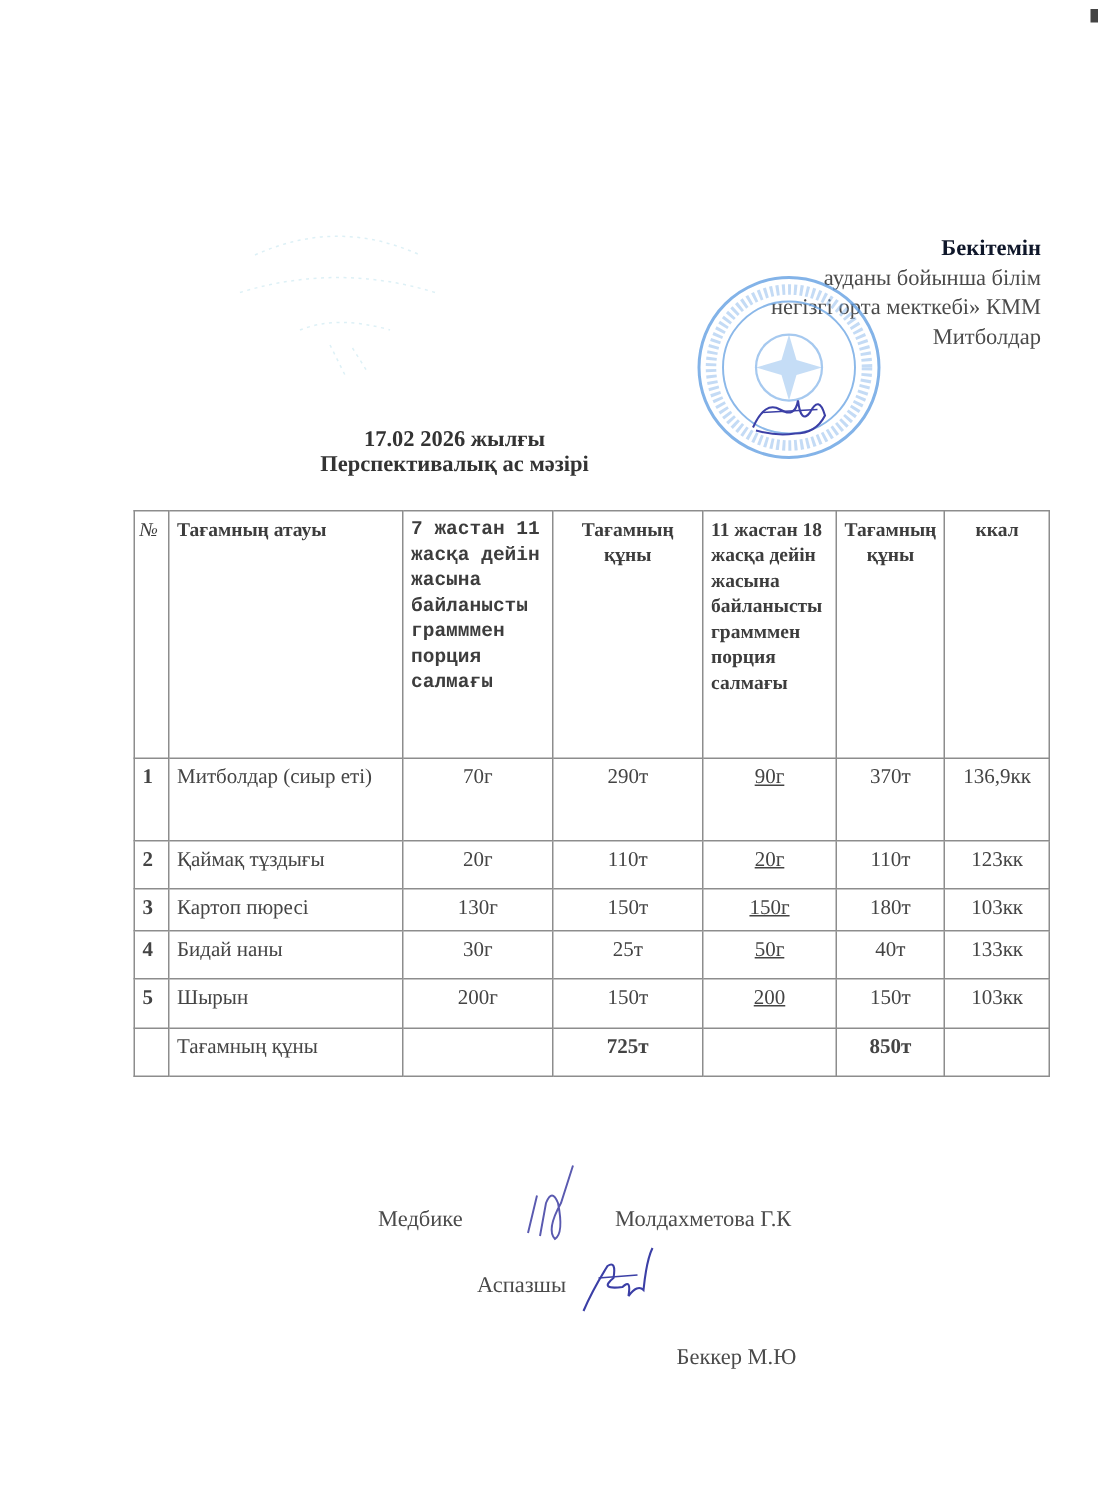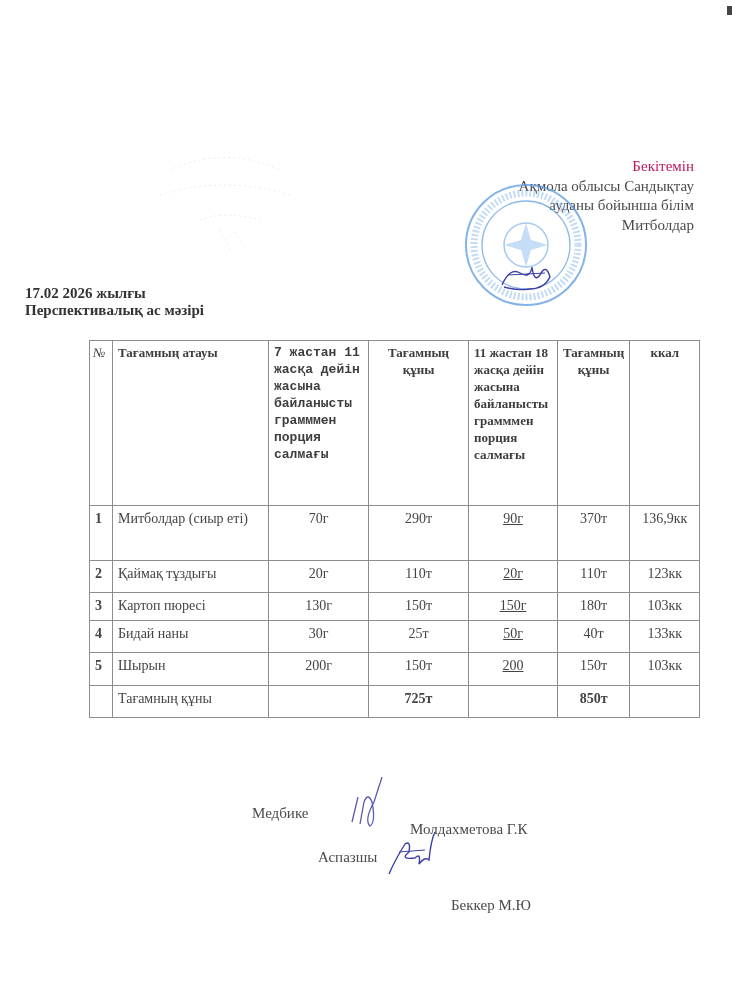--- a/index.html
+++ b/index.html
@@ -5,25 +5,25 @@
   html, body { margin:0; padding:0; }
   body {
     width:732px; height:1008px; background:#ffffff; position:relative; overflow:hidden;
     font-family:"Liberation Serif","DejaVu Serif",serif; color:#3a3a3a;
   }
   .corner-mark { position:absolute; right:0; top:6px; width:5px; height:9px; background:#444; }
   .faint-stamp { position:absolute; left:150px; top:140px; width:150px; height:120px; opacity:0.35; }
   .approval {
     position:absolute; right:38px; top:157px; text-align:right; font-size:15px; line-height:19.5px; color:#4a4a4a;
   }
-  .approval .title { font-weight:normal; color:#be185d; }
+  .approval .title { font-weight:bold; color:#0f172a; }
   .stamp { position:absolute; left:463px; top:182px; width:126px; height:126px; }
   .sig-director { position:absolute; left:500px; top:255px; width:60px; height:40px; }
   .heading {
-    position:absolute; left:12px; width:580px; top:285px; font-weight:bold; font-size:15px; line-height:17px; color:#333;
+    position:absolute; left:0; width:580px; top:285px; text-align:center; font-weight:bold; font-size:15px; line-height:17px; color:#333;
   }
   .heading div { position:relative; left:13px; }
   table.menu {
     position:absolute; left:89px; top:340px; border-collapse:collapse; font-size:14px; color:#444;
   }
   table.menu td { border:1px solid #8d8d8d; vertical-align:top; padding:3px 5px; }
   table.menu thead td { font-weight:bold; font-size:13px; line-height:17px; height:158px; color:#3d3d3d; }
   .c0 { width:14px; } .c1 { width:145px; } .c2 { width:89px;font-family:Liberation Mono, monospace; } .c3 { width:89px; }
   .c4 { width:78px;border-radius:24px; } .c5 { width:59px; } .c6 { width:59px; }
   .center { text-align:center; }
@@ -46,22 +46,22 @@
   <g fill="none" stroke="#9fd6e6" stroke-width="1" stroke-dasharray="2 3">
     <path d="M20 30 Q75 5 130 30"></path>
     <path d="M10 55 Q75 35 140 55"></path>
     <path d="M50 80 Q75 70 110 80"></path>
     <path d="M70 90 L80 110 M85 92 L95 108"></path>
   </g>
 </svg>
 
 <div class="approval">
   <div class="title">Бекітемін</div>
-  <div>Ақмола облысы Сандықтау</div>
   <div>ауданы бойынша білім</div>
+  <div>негізгі орта мекткебі» КММ</div>
   <div>Митболдар</div>
 </div>
 
 <svg class="stamp" viewBox="0 0 126 126">
   <circle cx="63" cy="63" r="60" fill="none" stroke="#5a9ae0" stroke-width="2" opacity="0.75"></circle>
   <circle cx="63" cy="63" r="44" fill="none" stroke="#5a9ae0" stroke-width="1.3" opacity="0.7"></circle>
   <circle cx="63" cy="63" r="52" fill="none" stroke="#7db0e8" stroke-width="7" stroke-dasharray="2 2" opacity="0.45"></circle>
   <circle cx="63" cy="63" r="22" fill="none" stroke="#6aa5e5" stroke-width="1.5" opacity="0.6"></circle>
   <path d="M63 41 L68 58 L85 63 L68 68 L63 85 L58 68 L41 63 L58 58 Z" fill="#8bbbee" opacity="0.5"></path>
 </svg>
@@ -146,21 +146,21 @@
   </tbody>
 </table>
 
 <div class="signs">
   <div class="sig-row" style="left:252px; top:0;">
     <span>Медбике</span>
   </div>
   <svg class="sig-svg" style="left:342px; top:-33px; width:50px; height:60px;" viewBox="0 0 50 60">
     <path d="M10 50 L16 25 M18 52 L22 30 Q26 20 30 30 Q34 50 28 54 Q22 48 32 30 L40 5" fill="none" stroke="#5a5ab0" stroke-width="1.3"></path>
   </svg>
-  <div class="sig-row" style="left:410px; top:16px;">
+  <div class="sig-row" style="left:410px; top:0;">
     <span>Молдахметова Г.К</span>
   </div>
 
   <div class="sig-row" style="left:318px; top:44px;">
     <span>Аспазшы</span>
   </div>
   <svg class="sig-svg" style="left:385px; top:25px; width:55px; height:50px;" viewBox="0 0 55 50">
     <path d="M4 44 Q10 30 20 14 Q26 10 24 22 Q14 30 30 28 Q36 22 34 34 Q40 26 44 30 Q46 10 50 2" fill="none" stroke="#3b3fa6" stroke-width="1.4"></path>
     <path d="M14 22 L40 20" fill="none" stroke="#3b3fa6" stroke-width="1"></path>
   </svg>

